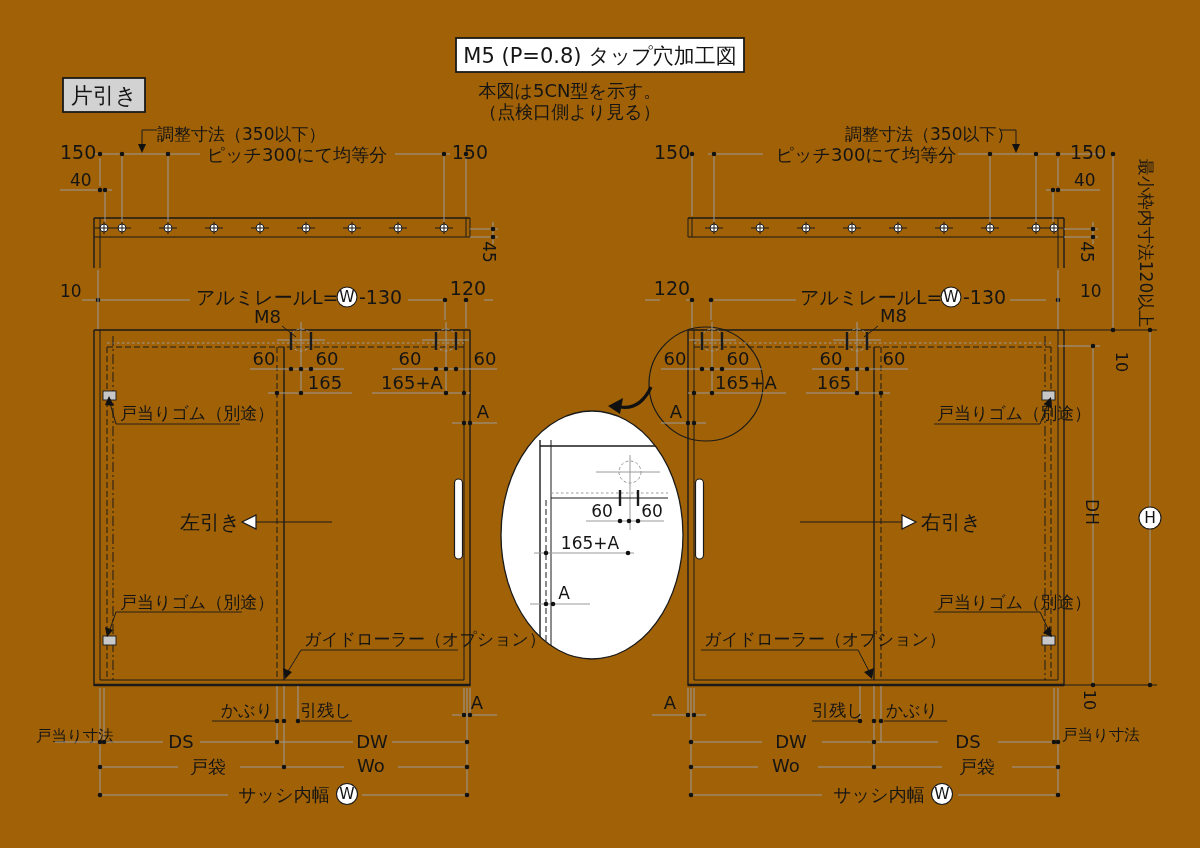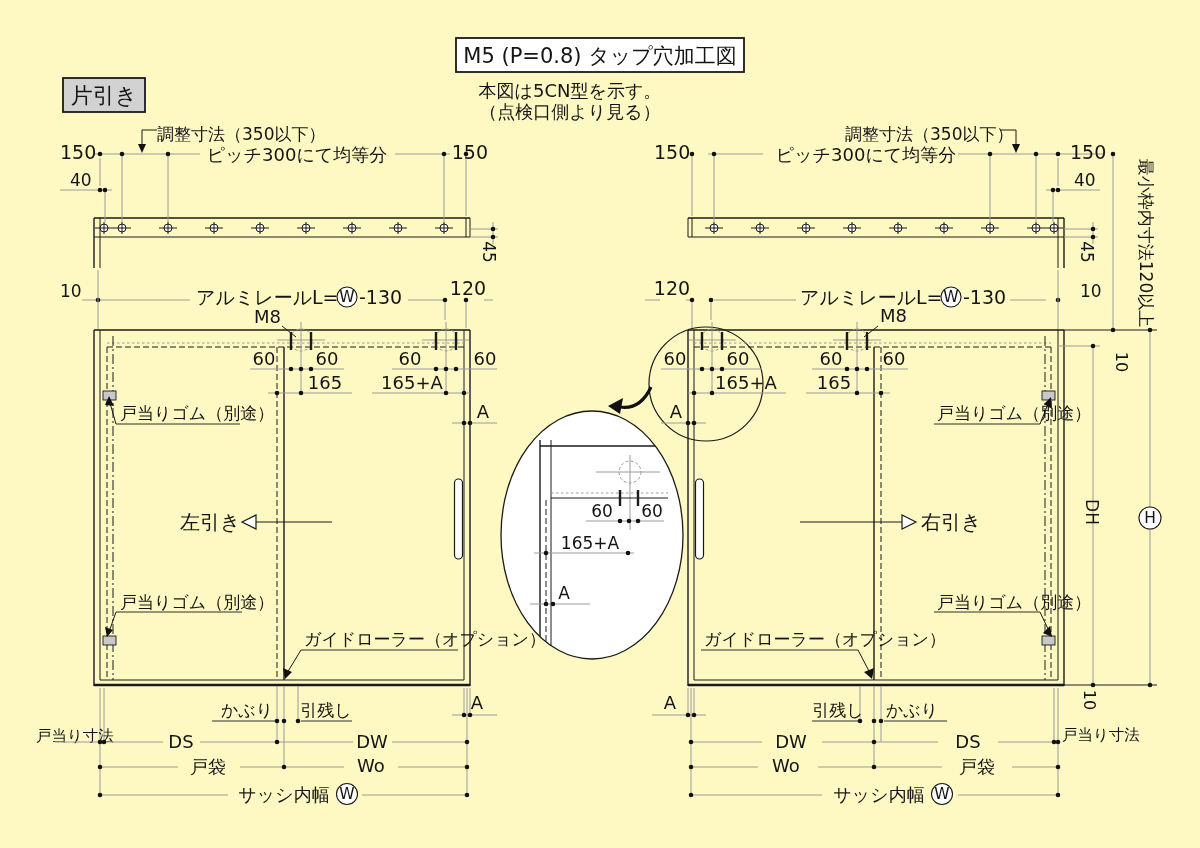--- a/index.html
+++ b/index.html
@@ -1,16 +1,16 @@
 <!DOCTYPE html>
 <html><head>
 <meta charset="utf-8">
 <style>
   html,body{margin:0;padding:0;background:#fff;}
-  .stage{position:relative;width:1200px;height:848px;background:#fef9c3;overflow:hidden;
+  .stage{position:relative;width:1200px;height:848px;background:#a16207;overflow:hidden;
          font-family:"DejaVu Sans","Liberation Sans",sans-serif;}
   svg{display:block;}
   text{fill:#141414;font-family:"DejaVu Sans","Liberation Sans",sans-serif;}
   .t15{font-size:15.5px}.t16{font-size:16px}.t17{font-size:17px}.t18{font-size:18px}
   .t19{font-size:19px}.t20{font-size:20px}.t21{font-size:21px}.t22{font-size:22px}
   .mid{text-anchor:middle}.end{text-anchor:end}
   .ln{stroke:#1a1a1a;stroke-width:1;fill:none}
   .ln2{stroke:#1a1a1a;stroke-width:1.4;fill:none}
   .thick{stroke:#1a1a1a;stroke-width:2.6;fill:none}
   .dim{stroke:#9a9a9a;stroke-width:1;fill:none}

